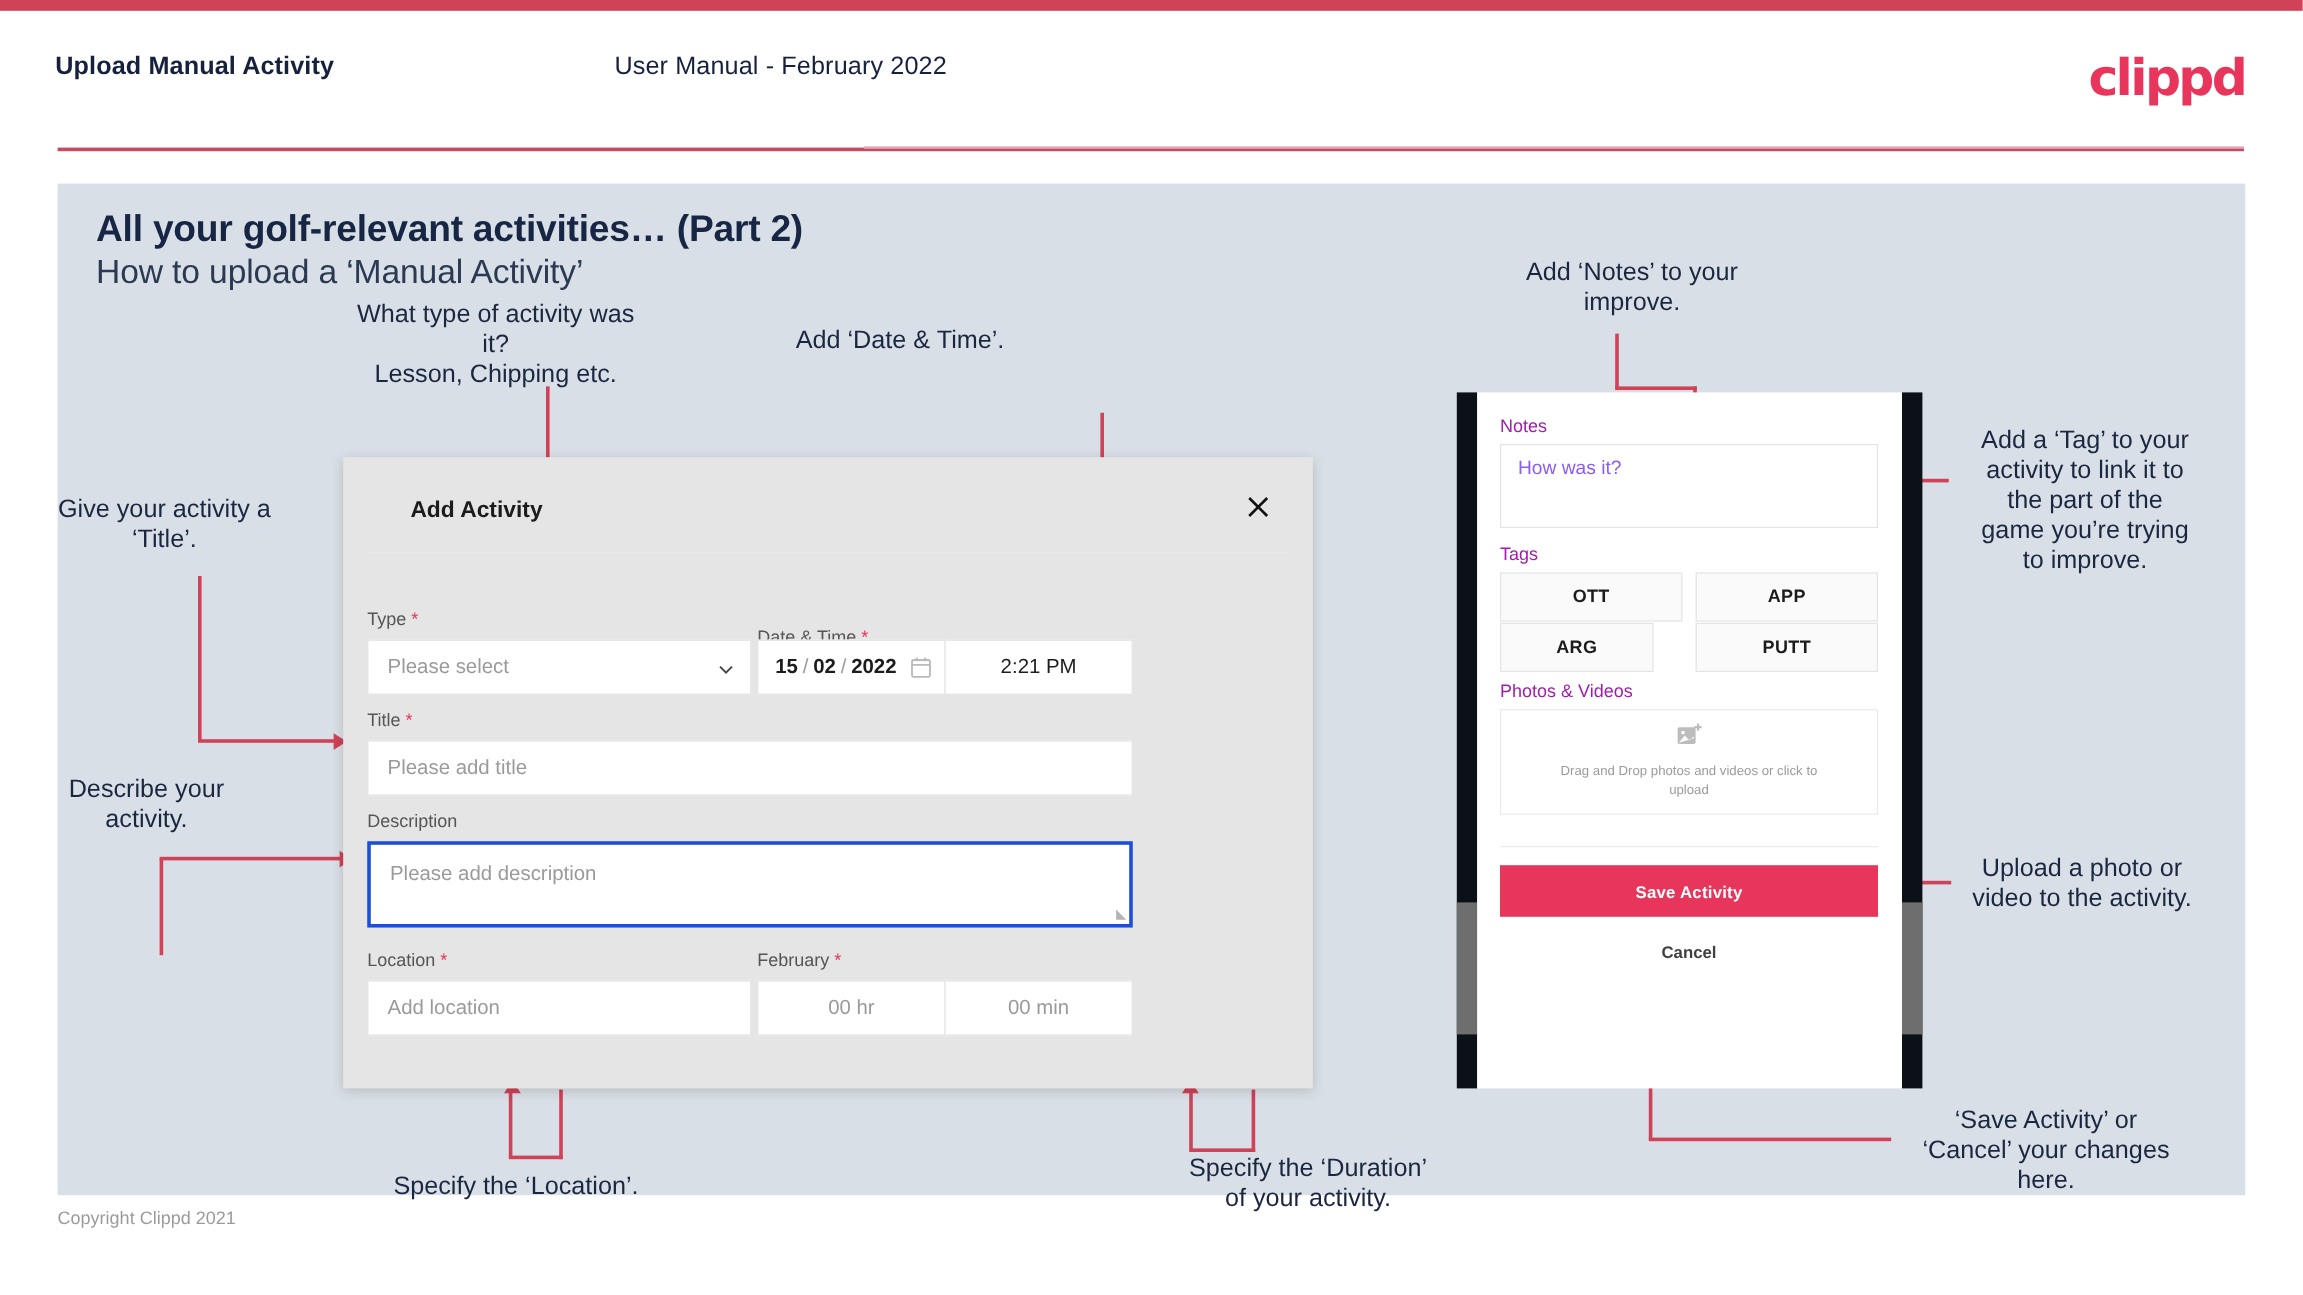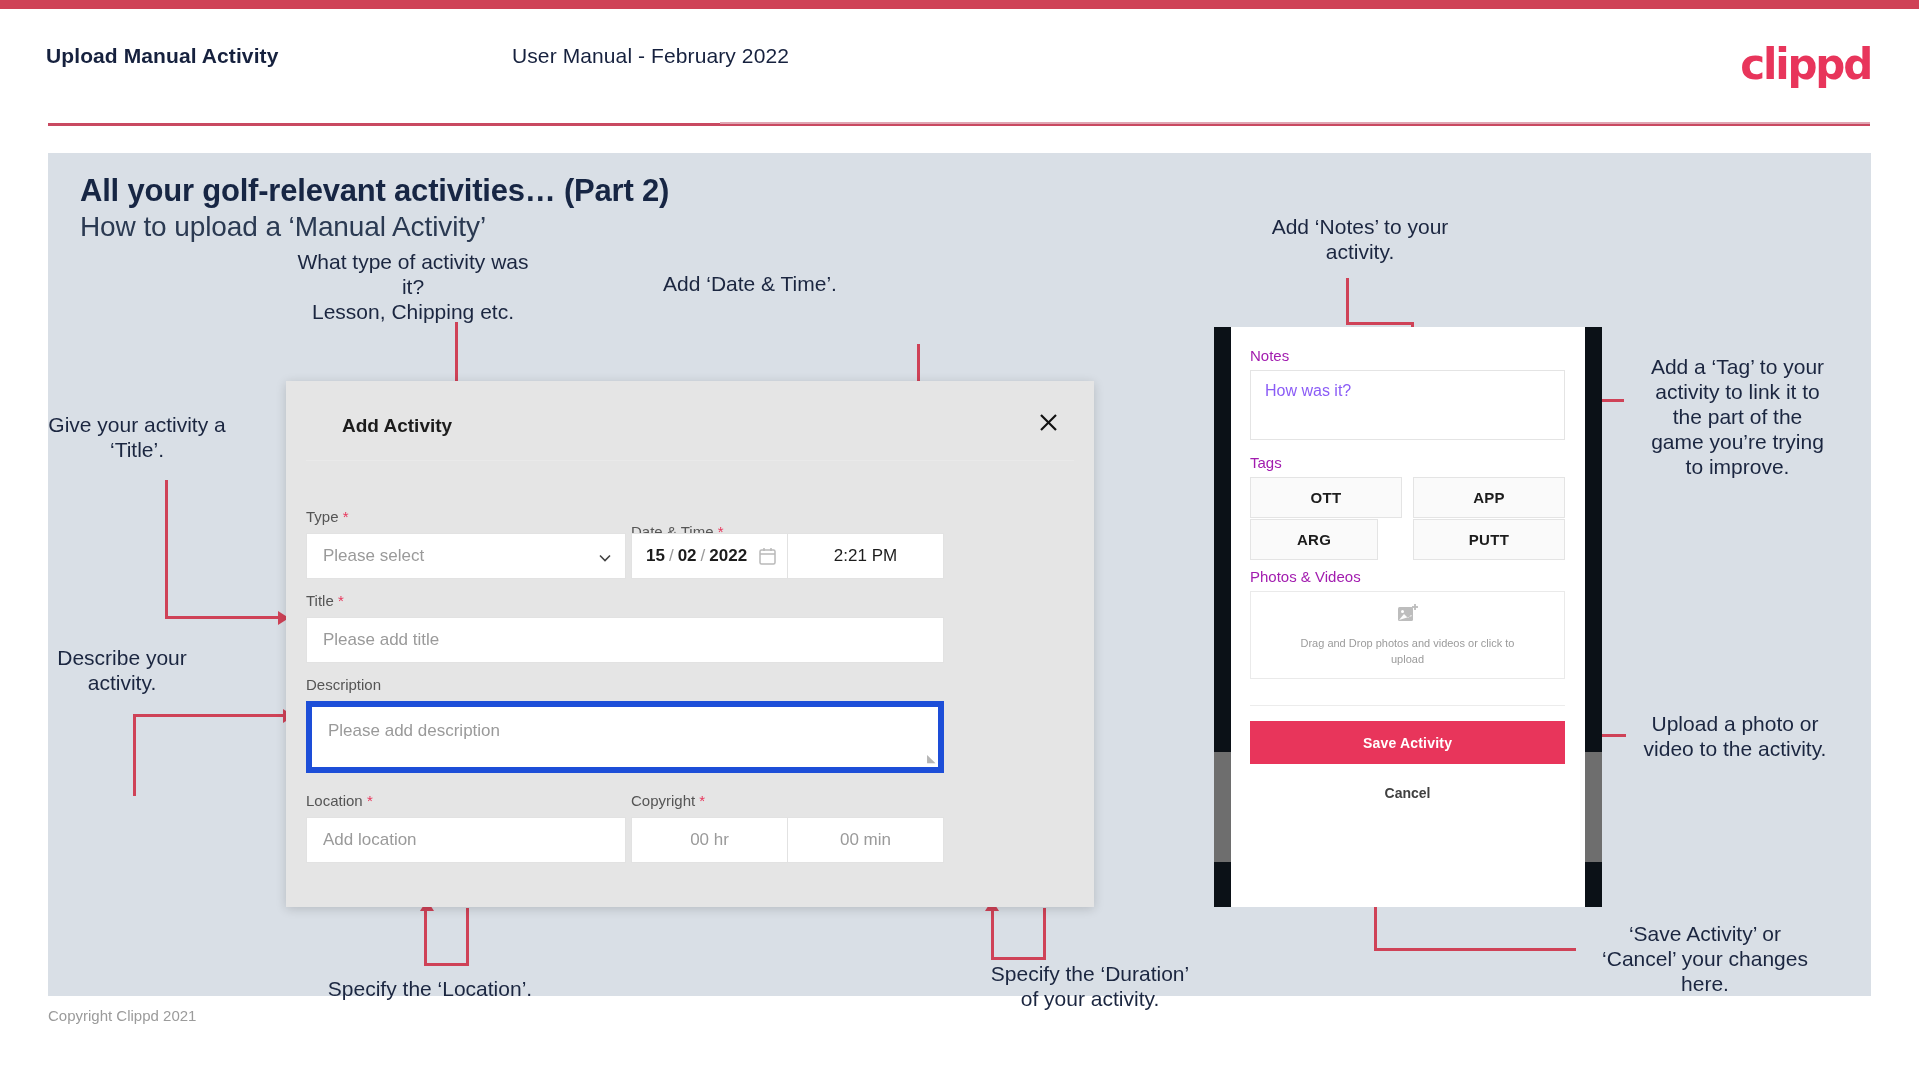--- a/index.html
+++ b/index.html
@@ -96,21 +96,21 @@
     display: flex; align-items: center;
     font-size: 17px; color: #9a9a9a; padding: 0 16px;
   }
   .inp.filled { color: #1c1c1c; font-weight: 600; }
   .chev {
     position: absolute; right: 14px; top: 50%; transform: translateY(-50%);
     width: 13px; height: 13px;
   }
   .cal-icon { width: 17px; height: 18px; margin-left: 12px; }
   .txa {
-    position: absolute; border: 6px solid #1d4ed8; background: #fff;
+    position: absolute; border: 3px solid #1d4ed8; background: #fff;
     font-size: 17px; color: #9a9a9a; padding: 14px 16px;
   }
   .resize-grip {
     position: absolute; right: 3px; bottom: 2px; font-size: 11px; color: #b5b5b5;
     transform: scaleX(-1);
   }
 
   
   .phone { position: absolute; left: 1214px; top: 327px; width: 388px; height: 580px; }
   .bezel-l { position: absolute; left: 0; top: 0; width: 17px; height: 580px; background: #0b1117; }
@@ -174,21 +174,21 @@
 Lesson, Chipping etc.</div>
   <div class="ann" style="left:640px; top:272px; width:220px; white-space:pre-line;">Add ‘Date &amp; Time’.</div>
   <div class="ann" style="left:42px; top:413px; width:190px; white-space:pre-line;">Give your activity a
 ‘Title’.</div>
   <div class="ann" style="left:42px; top:646px; width:160px; white-space:pre-line;">Describe your
 activity.</div>
   <div class="ann" style="left:310px; top:977px; width:240px; white-space:pre-line;">Specify the ‘Location’.</div>
   <div class="ann" style="left:970px; top:962px; width:240px; white-space:pre-line;">Specify the ‘Duration’
 of your activity.</div>
   <div class="ann" style="left:1255px; top:215px; width:210px; white-space:pre-line;">Add ‘Notes’ to your
-activity.</div>
+improve.</div>
   <div class="ann" style="left:1630px; top:355px; width:215px; white-space:pre-line;">Add a ‘Tag’ to your
 activity to link it to
 the part of the
 game you’re trying
 to improve.</div>
   <div class="ann" style="left:1625px; top:712px; width:220px; white-space:pre-line;">Upload a photo or
 video to the activity.</div>
   <div class="ann" style="left:1580px; top:922px; width:250px; white-space:pre-line;">‘Save Activity’ or
 ‘Cancel’ your changes
 here.</div>
@@ -299,21 +299,21 @@
     </div>
 
     <div class="fld-label" style="left:20px; top:411px;">
       <span>Location</span><span class="req"> *</span>
     </div>
     <div class="inp" style="left:20px; top:436px; width:320px; height:46px;">
       <span>Add location</span>
     </div>
 
     <div class="fld-label" style="left:345px; top:411px;">
-      <span>Copyright</span><span class="req"> *</span>
+      <span>February</span><span class="req"> *</span>
     </div>
     <div class="inp" style="left:345px; top:436px; width:157px; height:46px; justify-content:center;">
       <span>00 hr</span>
     </div>
     <div class="inp" style="left:501px; top:436px; width:157px; height:46px; justify-content:center;">
       <span>00 min</span>
     </div>
   </div>
 
   <div class="phone">

